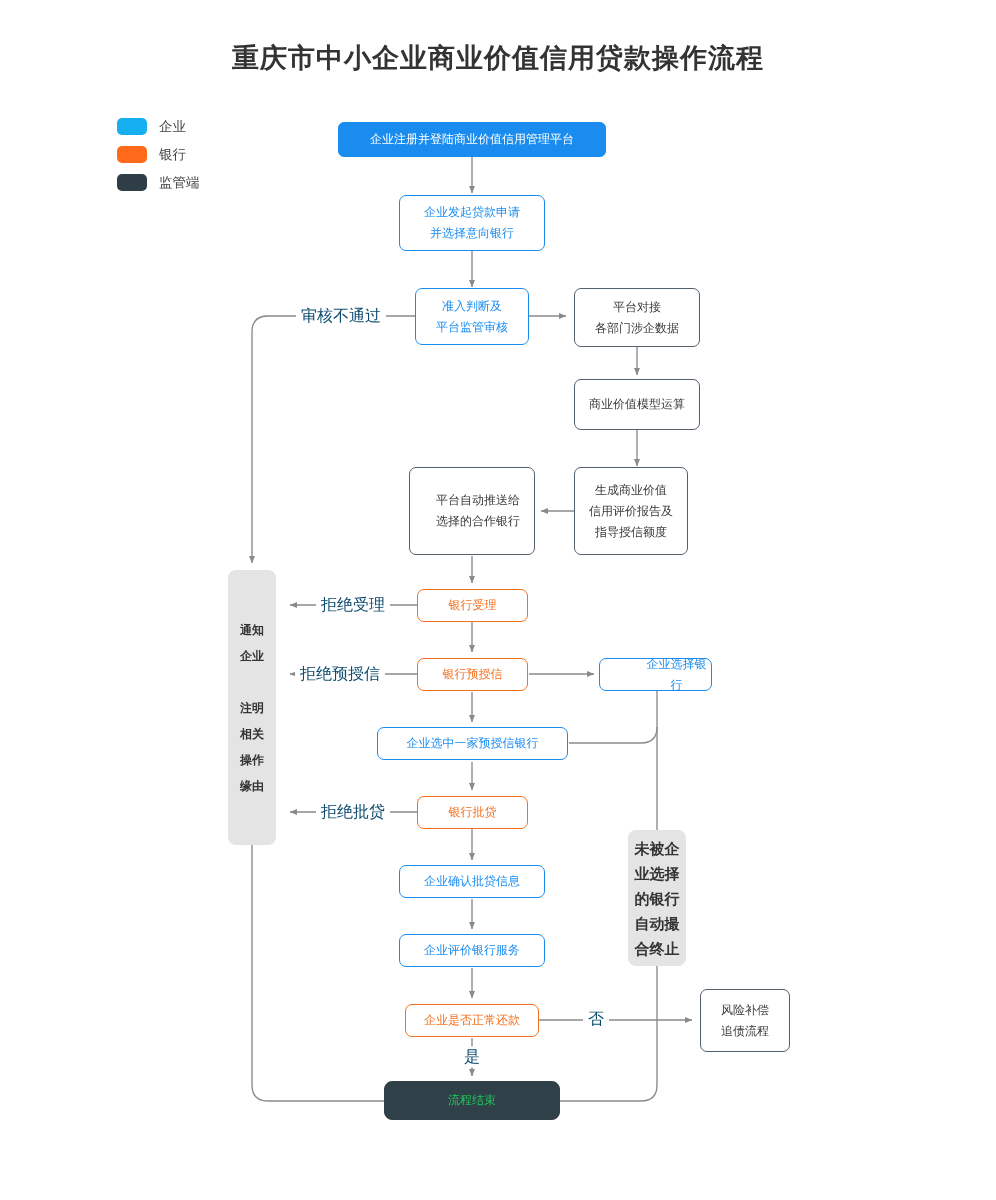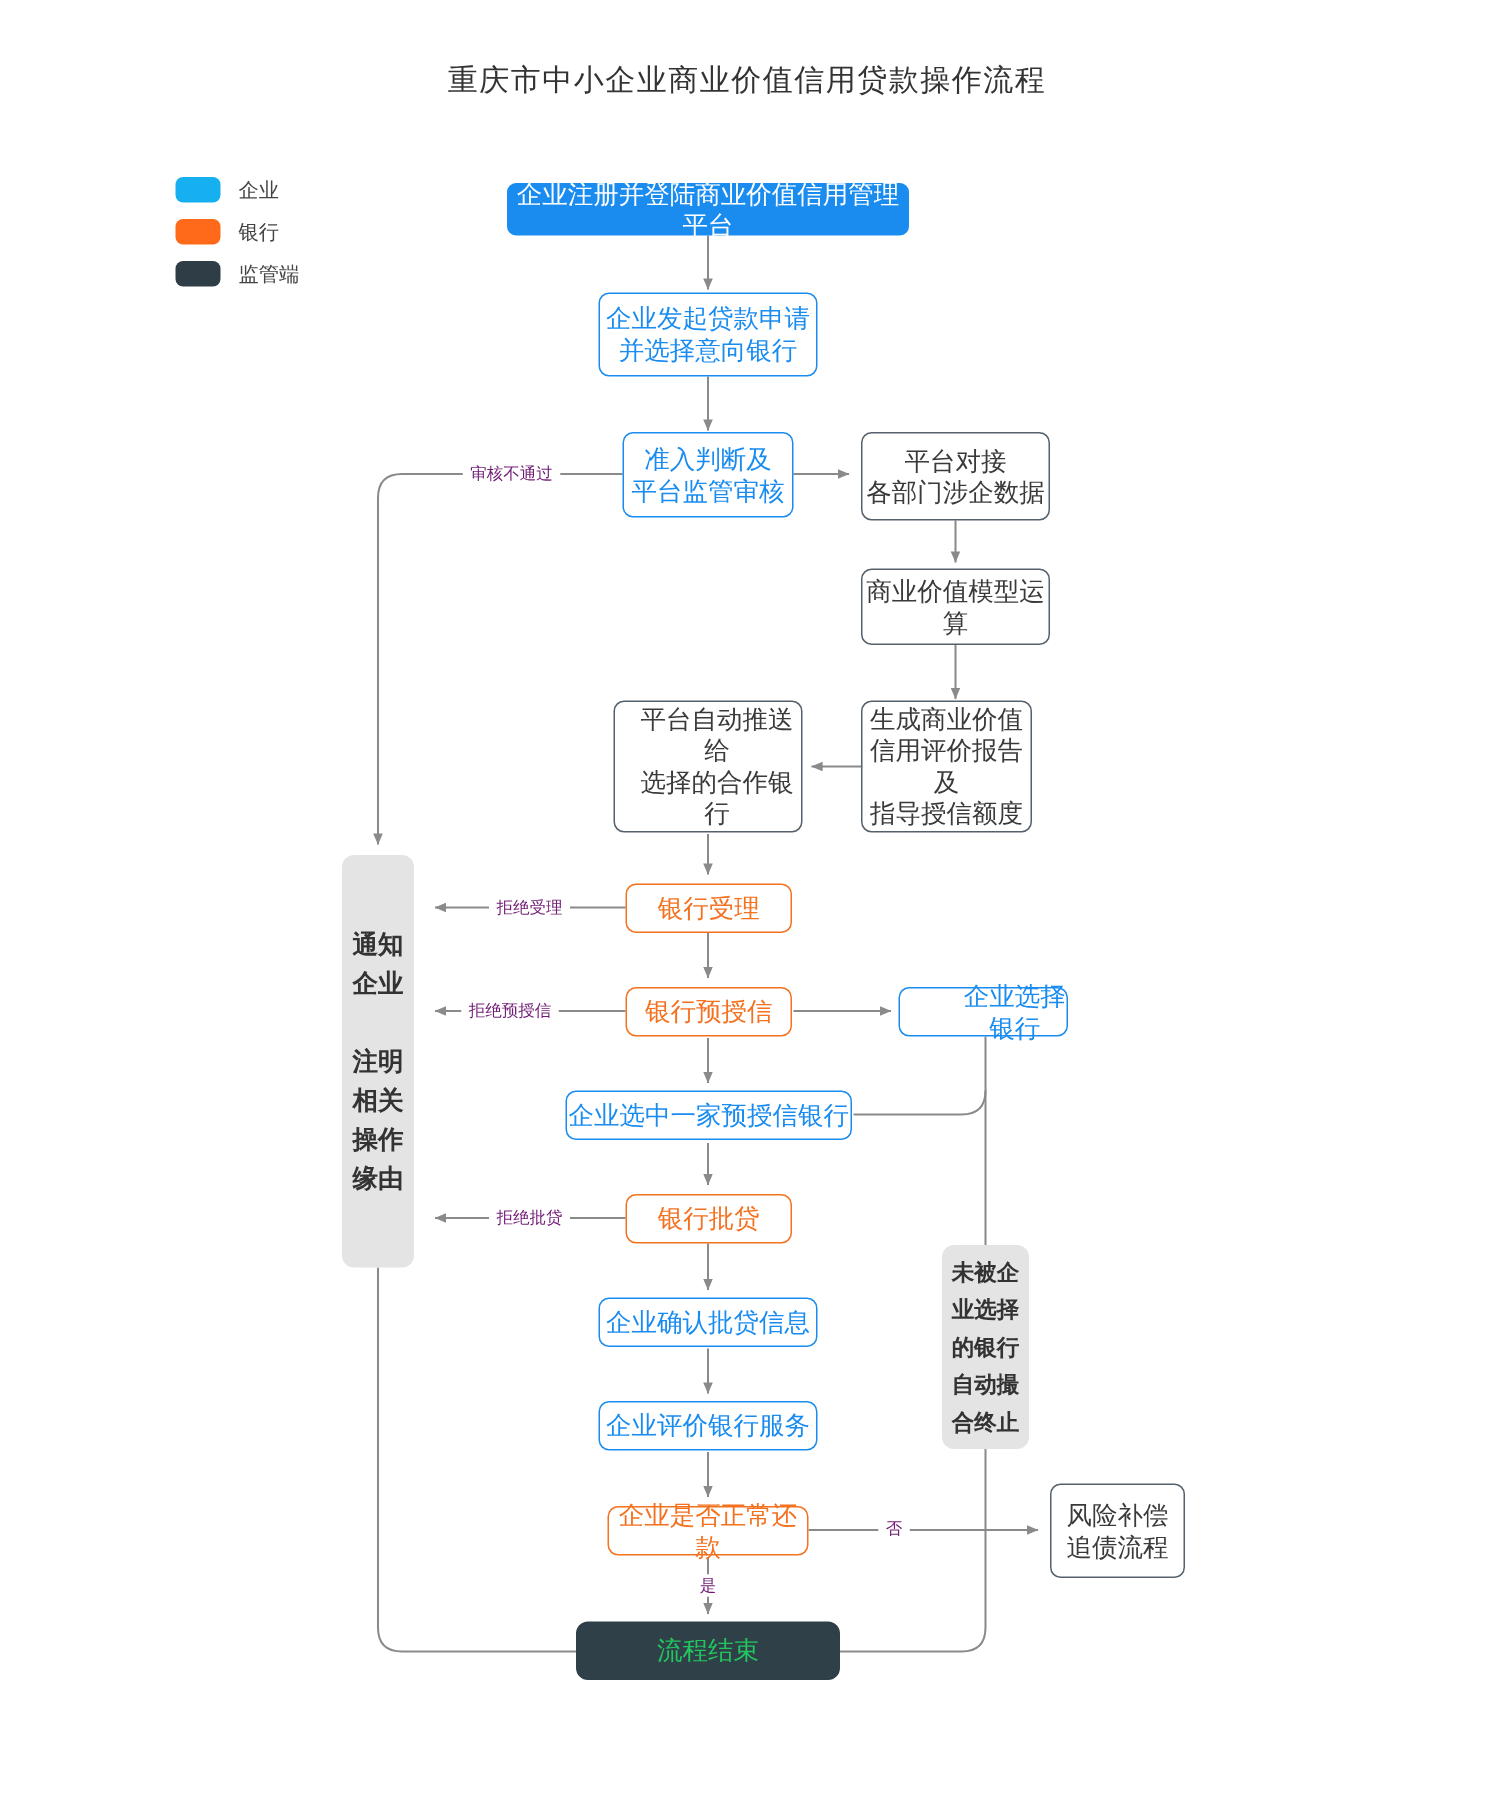--- a/index.html
+++ b/index.html
@@ -20,22 +20,22 @@
     width:996px; height:1200px;
     pointer-events:none;
   }
 
   
   .title{
     position:absolute;
     left:0; top:40px;
     width:996px;
     text-align:center;
-    font-size:20px;
-    font-weight:normal;
+    font-size:27px;
+    font-weight:bold;
     color:#333333;
     letter-spacing:1px;
     white-space:nowrap;
   }
 
   
   .legend{
     position:absolute;
     left:117px; top:118px;
     display:flex;
@@ -63,21 +63,21 @@
   
   .node{
     position:absolute;
     box-sizing:border-box;
     display:flex;
     flex-direction:column;
     align-items:center;
     justify-content:center;
     text-align:center;
     border-radius:7px;
-    font-size:17px;
+    font-size:12px;
     line-height:21px;
     white-space:pre-line;
     z-index:3;
   }
   .node.filled-blue{
     background:#1a8cf0;
     color:#ffffff;
     border:1px solid #1a8cf0;
     border-radius:6px;
   }
@@ -111,22 +111,22 @@
     line-height:26px;
   }
   .node.band-gray.narrow{
     line-height:25px;
     font-size:15px;
   }
 
   
   .edge-label{
     position:absolute;
-    font-size:11px;
-    color:#701a75;
+    font-size:16px;
+    color:#0c4a6e;
     background:#ffffff;
     padding:0 5px;
     white-space:nowrap;
     z-index:4;
     transform:translate(-50%,-50%);
   }
 </style>
 </head>
 <body>
 

